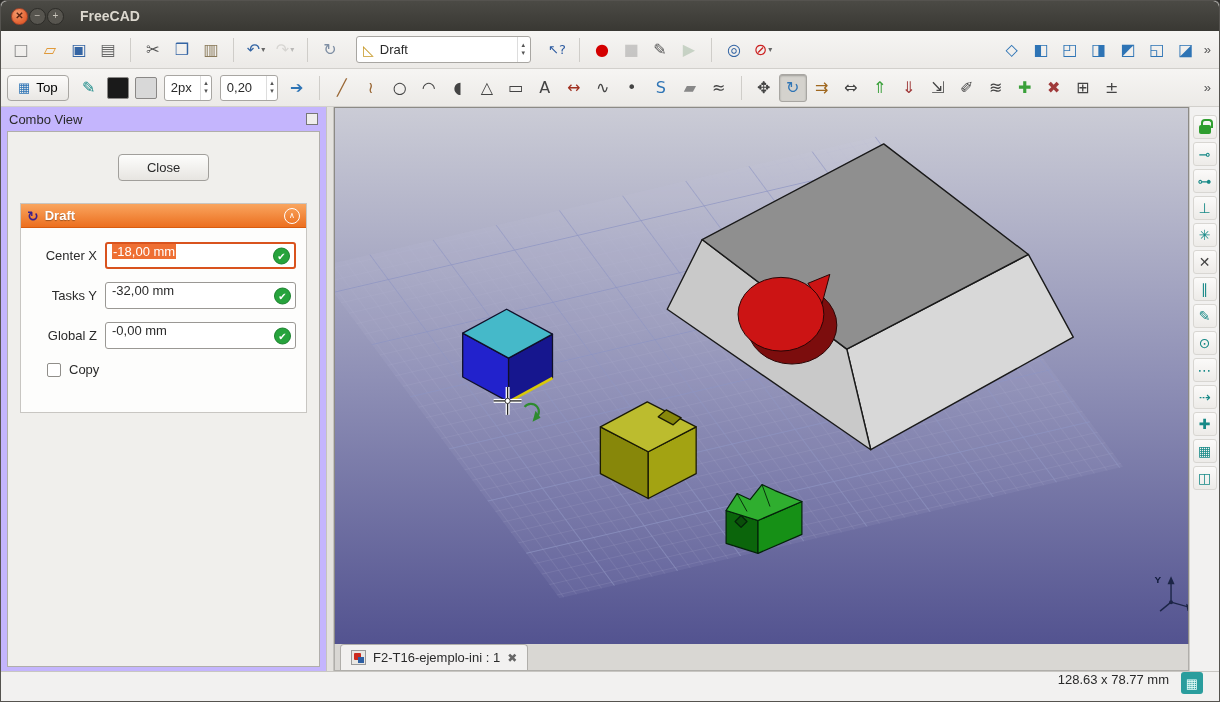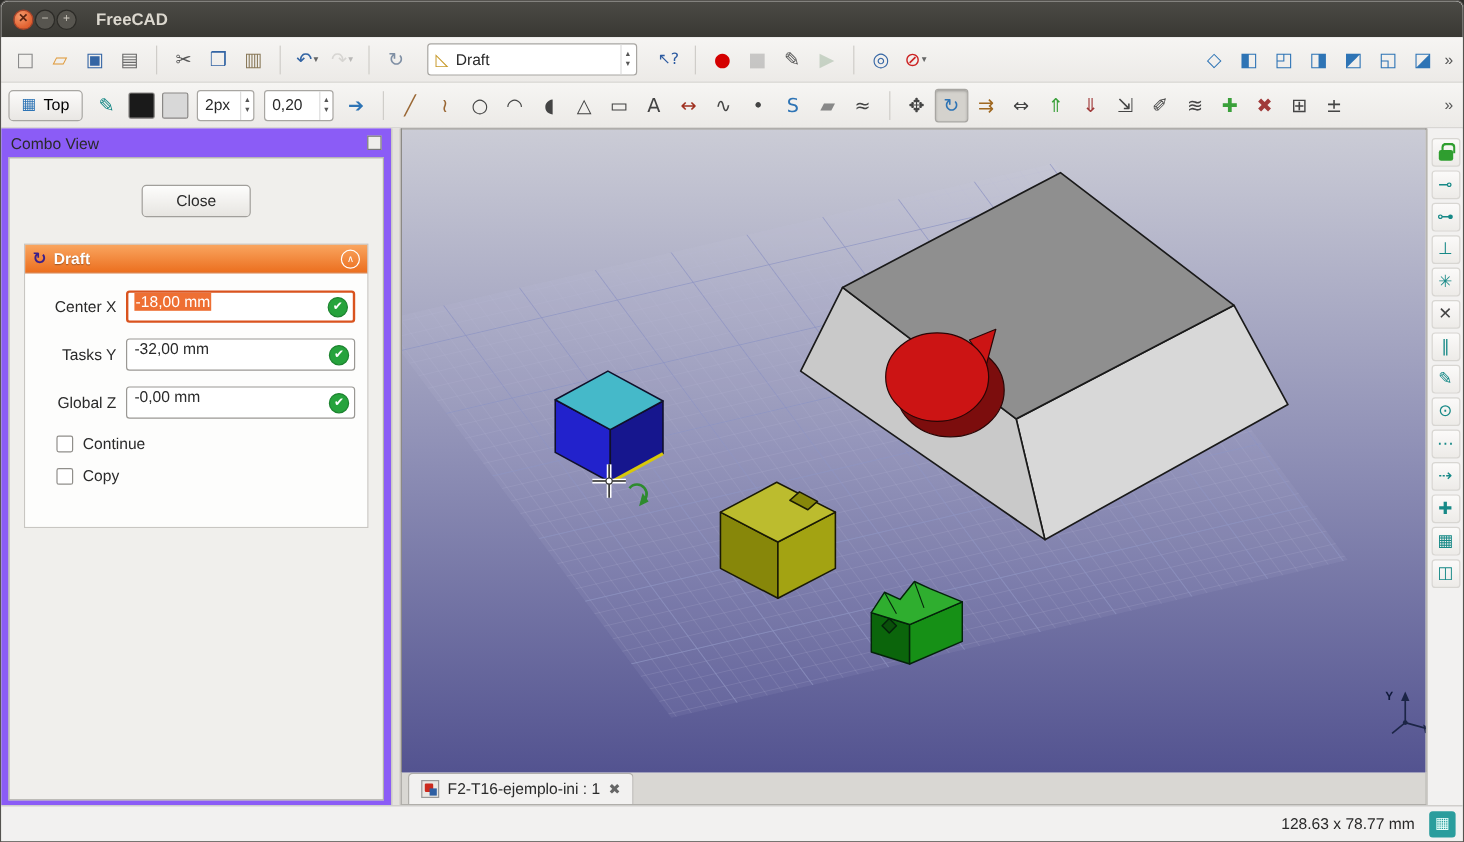--- a/index.html
+++ b/index.html
@@ -33,21 +33,21 @@
     border-left:1px solid #ddd;padding:0 3px;height:100%;}
   .arrows span{font-size:7px;line-height:1.1;color:#555;font-family:"DejaVu Sans",sans-serif;}
   .plane-btn{height:26px;border:1px solid #a8a6a2;border-radius:4px;
     background:linear-gradient(#fcfbfa,#e9e7e4);display:flex;align-items:center;gap:6px;padding:0 10px;margin-right:4px;}
   .swatch{width:22px;height:22px;border:1px solid #8a8886;border-radius:2px;margin:0 2px;padding:0;}
   .spin{height:26px;background:#fff;border:1px solid #a8a6a2;border-radius:3px;
     display:flex;align-items:center;padding-left:6px;margin:0 3px;}
   .spin .val{margin-right:4px;}
   
   .main{flex:1;display:flex;min-height:0;}
-  .combo-panel{width:325px;flex:0 0 325px;background:#8b5cf6;display:flex;flex-direction:column;}
+  .combo-panel{width:325px;flex:0 0 325px;background:#c4b5fd;display:flex;flex-direction:column;}
   .cv-title{height:24px;flex:0 0 24px;display:flex;align-items:center;padding:2px 8px;}
   .float-btn{margin-left:auto;width:12px;height:12px;border:1px solid #777;background:#efeeec;padding:0;}
   .cv-tabs{display:flex;padding:2px 6px 0;gap:2px;height:26px;flex:0 0 26px;}
   .cv-tab{padding:3px 13px 4px;border:1px solid #b5b3af;border-bottom:none;border-radius:4px 4px 0 0;
     background:linear-gradient(#e2e0db,#d4d2cd);color:#3a3a3a;}
   .cv-tab.active{background:#f1f0ed;font-weight:normal;position:relative;top:0;}
   .cv-content{flex:1;margin:0 6px 4px;border:1px solid #b0aeaa;background:#f0efec;padding-top:18px;overflow:hidden;}
   .close-btn{display:block;margin:4px auto 0;padding:5px 28px;border:1px solid #a19f9b;border-radius:4px;
     background:linear-gradient(#fdfdfc,#e7e5e1);font-size:13px;color:#2a2a2a;}
   .task{margin:22px 12px 0;border:1px solid #c8c6c2;}
@@ -85,21 +85,21 @@
   .snapbar{width:30px;flex:0 0 30px;background:#f2f1f0;border-left:1px solid #cfcdc9;
     display:flex;flex-direction:column;align-items:center;padding-top:8px;gap:3px;}
   .snap-btn{width:24px;height:24px;flex:0 0 24px;border:1px solid #d8d6d2;border-radius:3px;
     background:linear-gradient(#fbfaf9,#edebe8);display:flex;align-items:center;justify-content:center;padding:0;}
   .snap-btn .glyph{font-size:14px;}
   .padlock{position:relative;width:12px;height:9px;background:#2f9e2f;border-radius:2px;display:inline-block;margin-top:5px;}
   .padlock::before{content:"";position:absolute;left:2px;top:-6px;width:8px;height:7px;
     border:2px solid #2f9e2f;border-bottom:none;border-radius:4px 4px 0 0;}
   
   .statusbar{height:30px;flex:0 0 30px;background:#f2f1f0;border-top:1px solid #c8c6c2;
-    display:flex;align-items:center;justify-content:flex-end;gap:12px;padding-right:6px;}
+    display:flex;justify-content:flex-end;gap:12px;padding-right:16px;}
   .status-grid-btn{width:22px;height:22px;border:none;border-radius:3px;background:#2a9d9d;color:#eafffb;
     font-size:13px;display:flex;align-items:center;justify-content:center;padding:0;font-family:"DejaVu Sans",sans-serif;}
   .mleft-auto{margin-left:auto;}
 </style>
 </head>
 <body>
 
 <div class="window" data-name="freecad-window">
 
   <div class="titlebar" data-name="window-titlebar">
@@ -391,24 +391,20 @@
                 <span class="valid-badge" data-name="valid-check-icon">✔</span>
               </div>
             </div>
             <div class="field" data-name="field-row">
               <span class="flabel" data-name="global-z-label">Global Z</span>
               <div class="input" data-name="global-z-input">
                 <span data-name="global-z-value">-0,00 mm</span>
                 <span class="valid-badge" data-name="valid-check-icon">✔</span>
               </div>
             </div>
-            <div class="checkbox-row" data-name="continue-option">
-              <button class="cb" data-name="continue-checkbox"></button>
-              <span data-name="continue-label">Continue</span>
-            </div>
             <div class="checkbox-row" data-name="copy-option">
               <button class="cb" data-name="copy-checkbox"></button>
               <span data-name="copy-label">Copy</span>
             </div>
           </div>
         </div>
       </div>
     </div>
 
     <div class="splitter" data-name="panel-splitter"></div>

